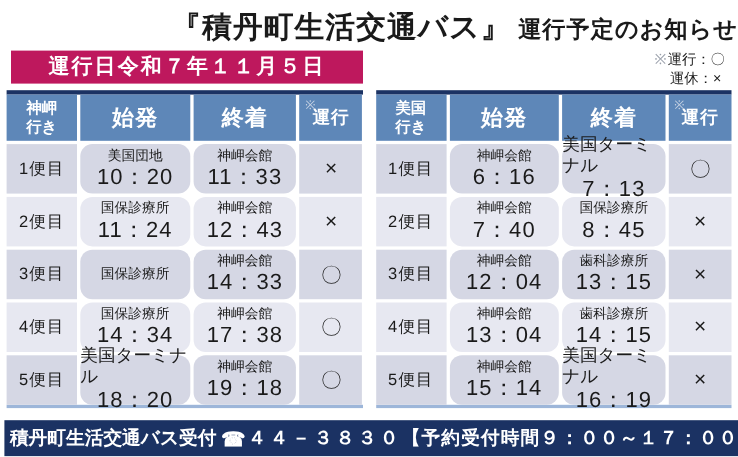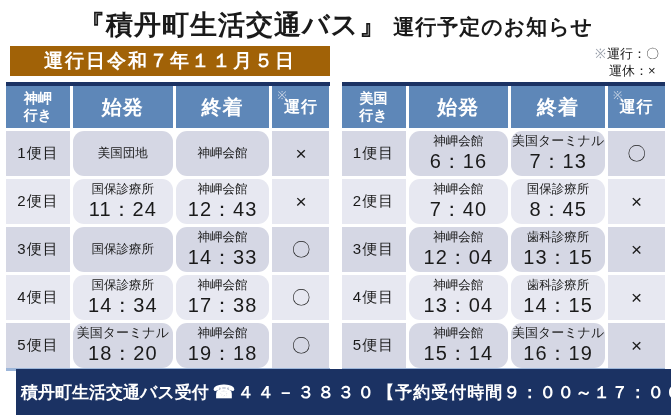--- a/index.html
+++ b/index.html
@@ -4,28 +4,28 @@
 <style>
   * { margin:0; padding:0; box-sizing:border-box; }
   html,body { background:#ffffff; }
   body { font-family:"Liberation Sans", sans-serif; }
   .page {
     position:relative; width:671px; height:415px;
     background:#ffffff; overflow:hidden; margin:0 auto;
     color:#1a1a1a;
   }
   
-  .title { text-align:center; padding-top:7px; white-space:nowrap; }
+  .title { text-align:right; padding-top:7px; white-space:nowrap; }
   .t-main { font-size:27px; font-weight:bold; letter-spacing:1px; }
   .t-sub  { font-size:21px; font-weight:bold; margin-left:6px; letter-spacing:1px; }
   
   .subrow { display:flex; justify-content:space-between; align-items:flex-start;
             padding:3px 8px 0 10px; height:37px; }
   .banner {
-    background:#a16207; color:#ffffff; width:320px; height:30px;
+    background:#be185d; color:#ffffff; width:320px; height:30px;
     font-size:19px; font-weight:bold; text-align:center; line-height:30px;
     letter-spacing:2px;
   }
   .legend { font-size:13px; line-height:1.3; color:#1a1a1a; padding-right:4px; }
   .legend .mark { color:#9aa0ab; margin-right:1px; }
   .legend .l2 { padding-left:14px; }
   
   .tables { display:flex; gap:12px; padding:0 6px; margin-top:2px; }
   .bus-table {
     flex:1;
@@ -46,26 +46,26 @@
   .h-status { position:relative; font-size:16px; }
   .h-status .note {
     position:absolute; top:1px; left:5px;
     font-size:11px; font-weight:normal; color:#cdd7e6; letter-spacing:0;
   }
   .r-dark  { background:#d5d7e4; }
   .r-light { background:#e7e8f1; }
   .c-trip  { font-size:15px; letter-spacing:1px; }
   .c-stop  { flex-direction:column; line-height:1.15;border-radius:11px; }
   .place   { font-size:12.5px; }
-  .place.small { font-size:13px; }
+  .place.small { font-size:16px; }
   .time    { font-size:20px; letter-spacing:1px; margin-top:1px; }
   .c-status{ font-size:19px; }
   
   .footer {
-    position:absolute; left:16px; right:0; bottom:0; height:46px;
+    position:absolute; left:4px; right:0; bottom:0; height:33px;
     background:#1b3263; color:#ffffff;
     display:flex; justify-content:space-between; align-items:center;
     padding:0 6px 0 5px; font-weight:bold; font-size:17px; white-space:nowrap;
   }
   .f-left { display:flex; align-items:center; }
   .phone-icon { margin:0 2px 0 4px; font-size:18px; }
   .phone-num  { letter-spacing:3px; }
   .f-right { letter-spacing:1px; }
 </style>
 </head>
@@ -93,23 +93,25 @@
         </div>
         <div class="cell h-cell">始発</div>
         <div class="cell h-cell">終着</div>
         <div class="cell h-cell h-status">
           <span class="note">※</span>
           <span>運行</span>
         </div>
         <div class="cell c-trip r-dark">1便目</div>
         <div class="cell c-stop r-dark">
           <span class="place">美国団地</span>
-        </div>
-        <div class="cell c-stop r-dark">
-          <span class="place">神岬会館</span>
+          <span class="time">10：20</span>
+        </div>
+        <div class="cell c-stop r-dark">
+          <span class="place">神岬会館</span>
+          <span class="time">11：33</span>
         </div>
         <div class="cell c-status r-dark">
           <span>×</span>
         </div>
         <div class="cell c-trip r-light">2便目</div>
         <div class="cell c-stop r-light">
           <span class="place">国保診療所</span>
           <span class="time">11：24</span>
         </div>
         <div class="cell c-stop r-light">

